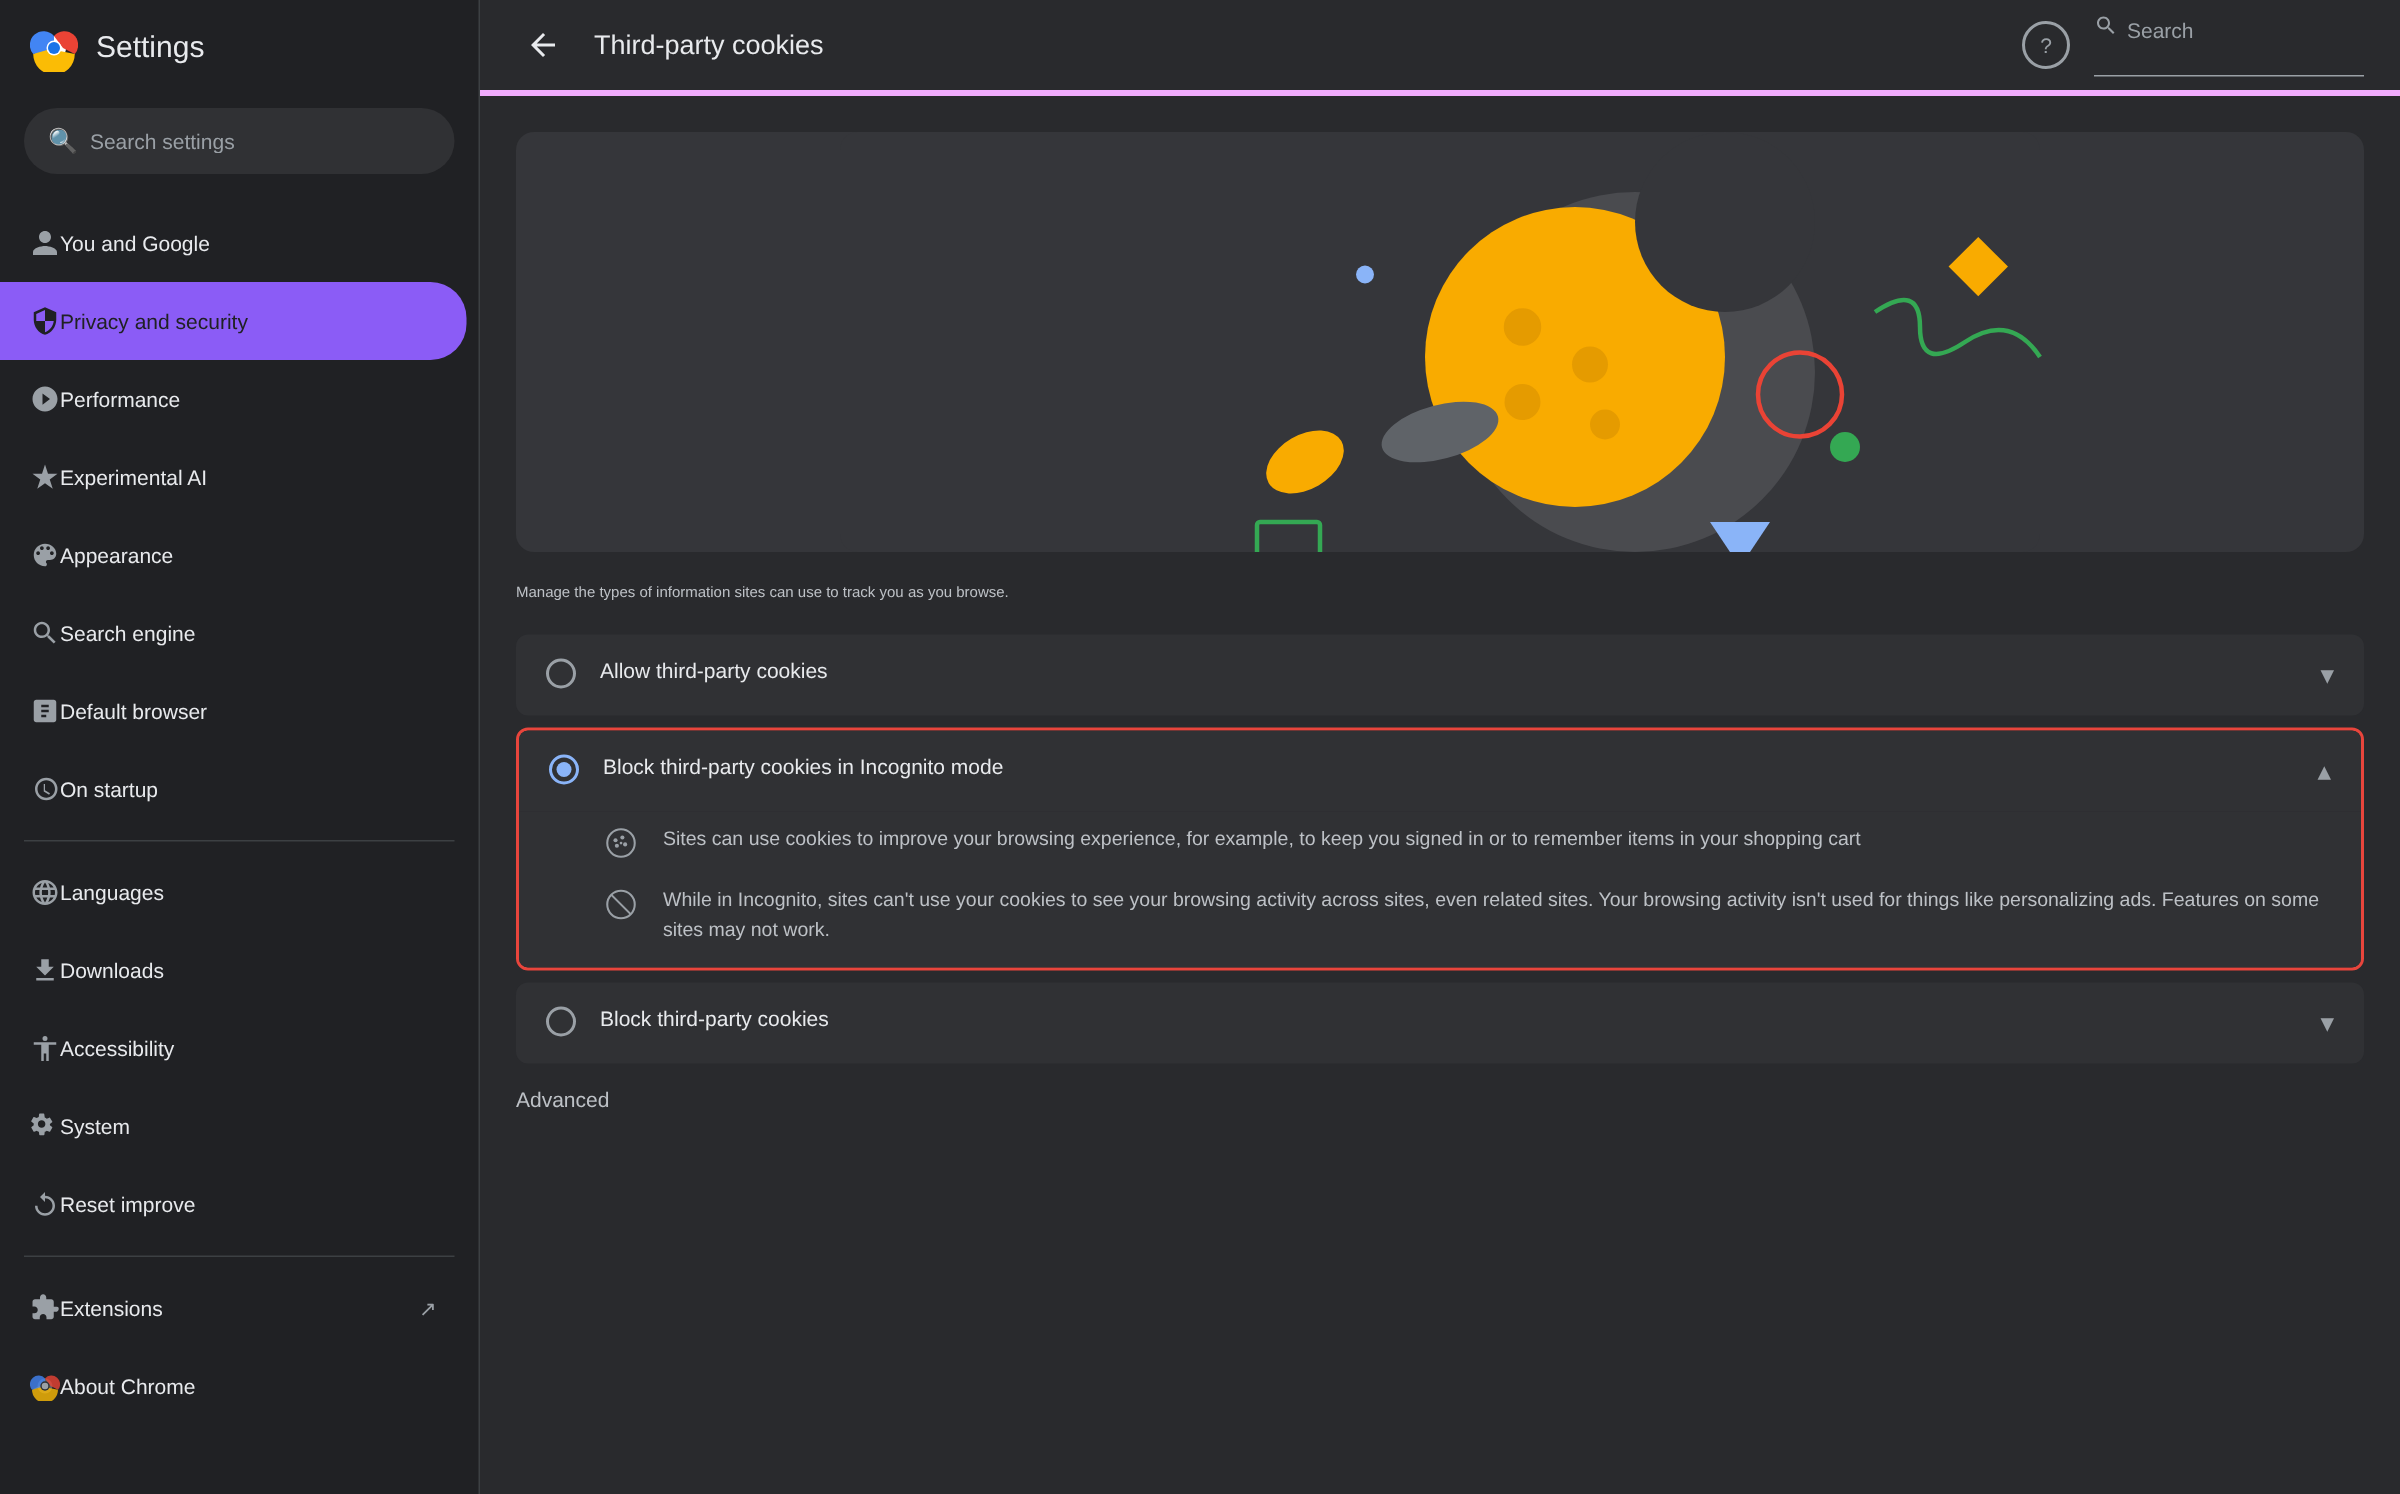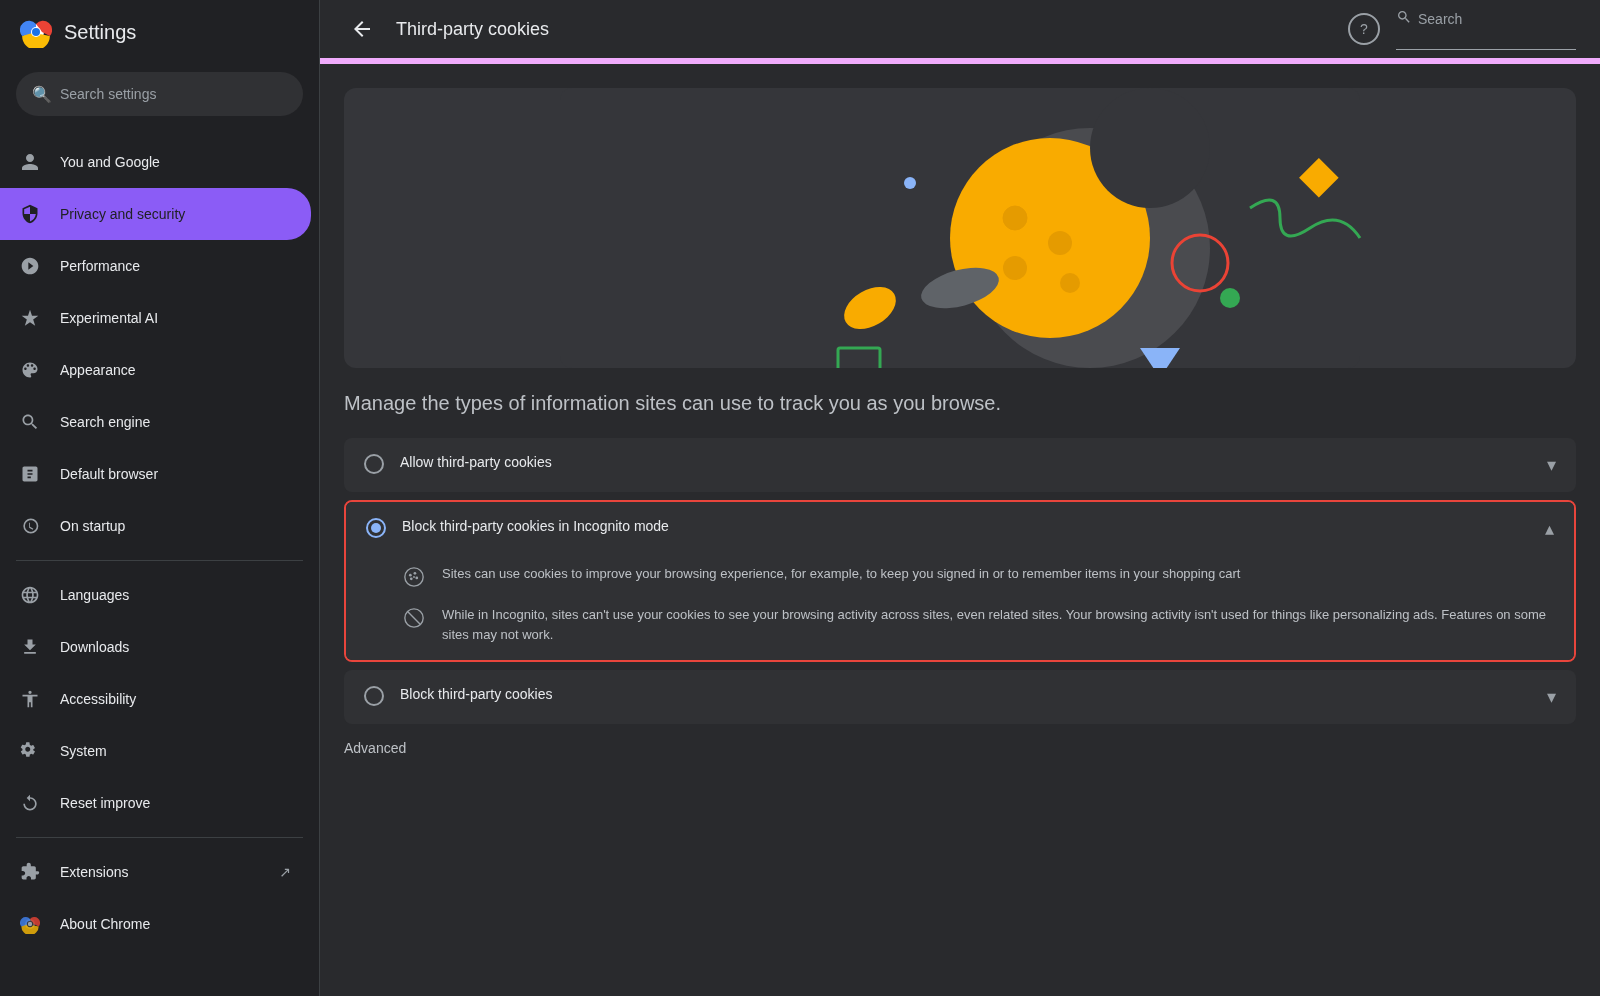--- a/index.html
+++ b/index.html
@@ -67,21 +67,21 @@
       padding: 4px 0;
     }
     .nav-item {
       display: flex;
       align-items: center;
       padding: 0 20px;
       height: 52px;
       cursor: pointer;
       border-radius: 0 24px 24px 0;
       margin-right: 8px;
-      gap: 20px;
+      gap: 0;
       font-size: 14px;
       color: #e8eaed;
       position: relative;
     }
     .nav-item.active {
       background: #8b5cf6;
       color: #202124;
     }
     .nav-item.active .nav-icon { color: #202124; }
     .nav-icon {
@@ -120,21 +120,21 @@
       overflow: hidden;
     }
 
     
     .top-bar {
       display: flex;
       align-items: center;
       padding: 0 24px;
       height: 64px;
       gap: 16px;
-      border-bottom: 6px solid #f0abfc;
+      border-bottom: 4px solid #f0abfc;
       flex-shrink: 0;
     }
     .back-btn {
       cursor: pointer;
       color: #e8eaed;
       font-size: 20px;
       display: flex;
       align-items: center;
       justify-content: center;
       width: 36px;
@@ -190,21 +190,21 @@
       height: 280px;
       background: #35363a;
       border-radius: 12px;
       margin-bottom: 20px;
       position: relative;
       overflow: hidden;
     }
 
     
     .manage-text {
-      font-size: 20px;
+      font-size: 10px;
       color: #bdc1c6;
       margin-bottom: 20px;
       line-height: 1.5;
     }
 
     .option-row {
       background: #303134;
       border-radius: 8px;
       margin-bottom: 8px;
       overflow: hidden;

